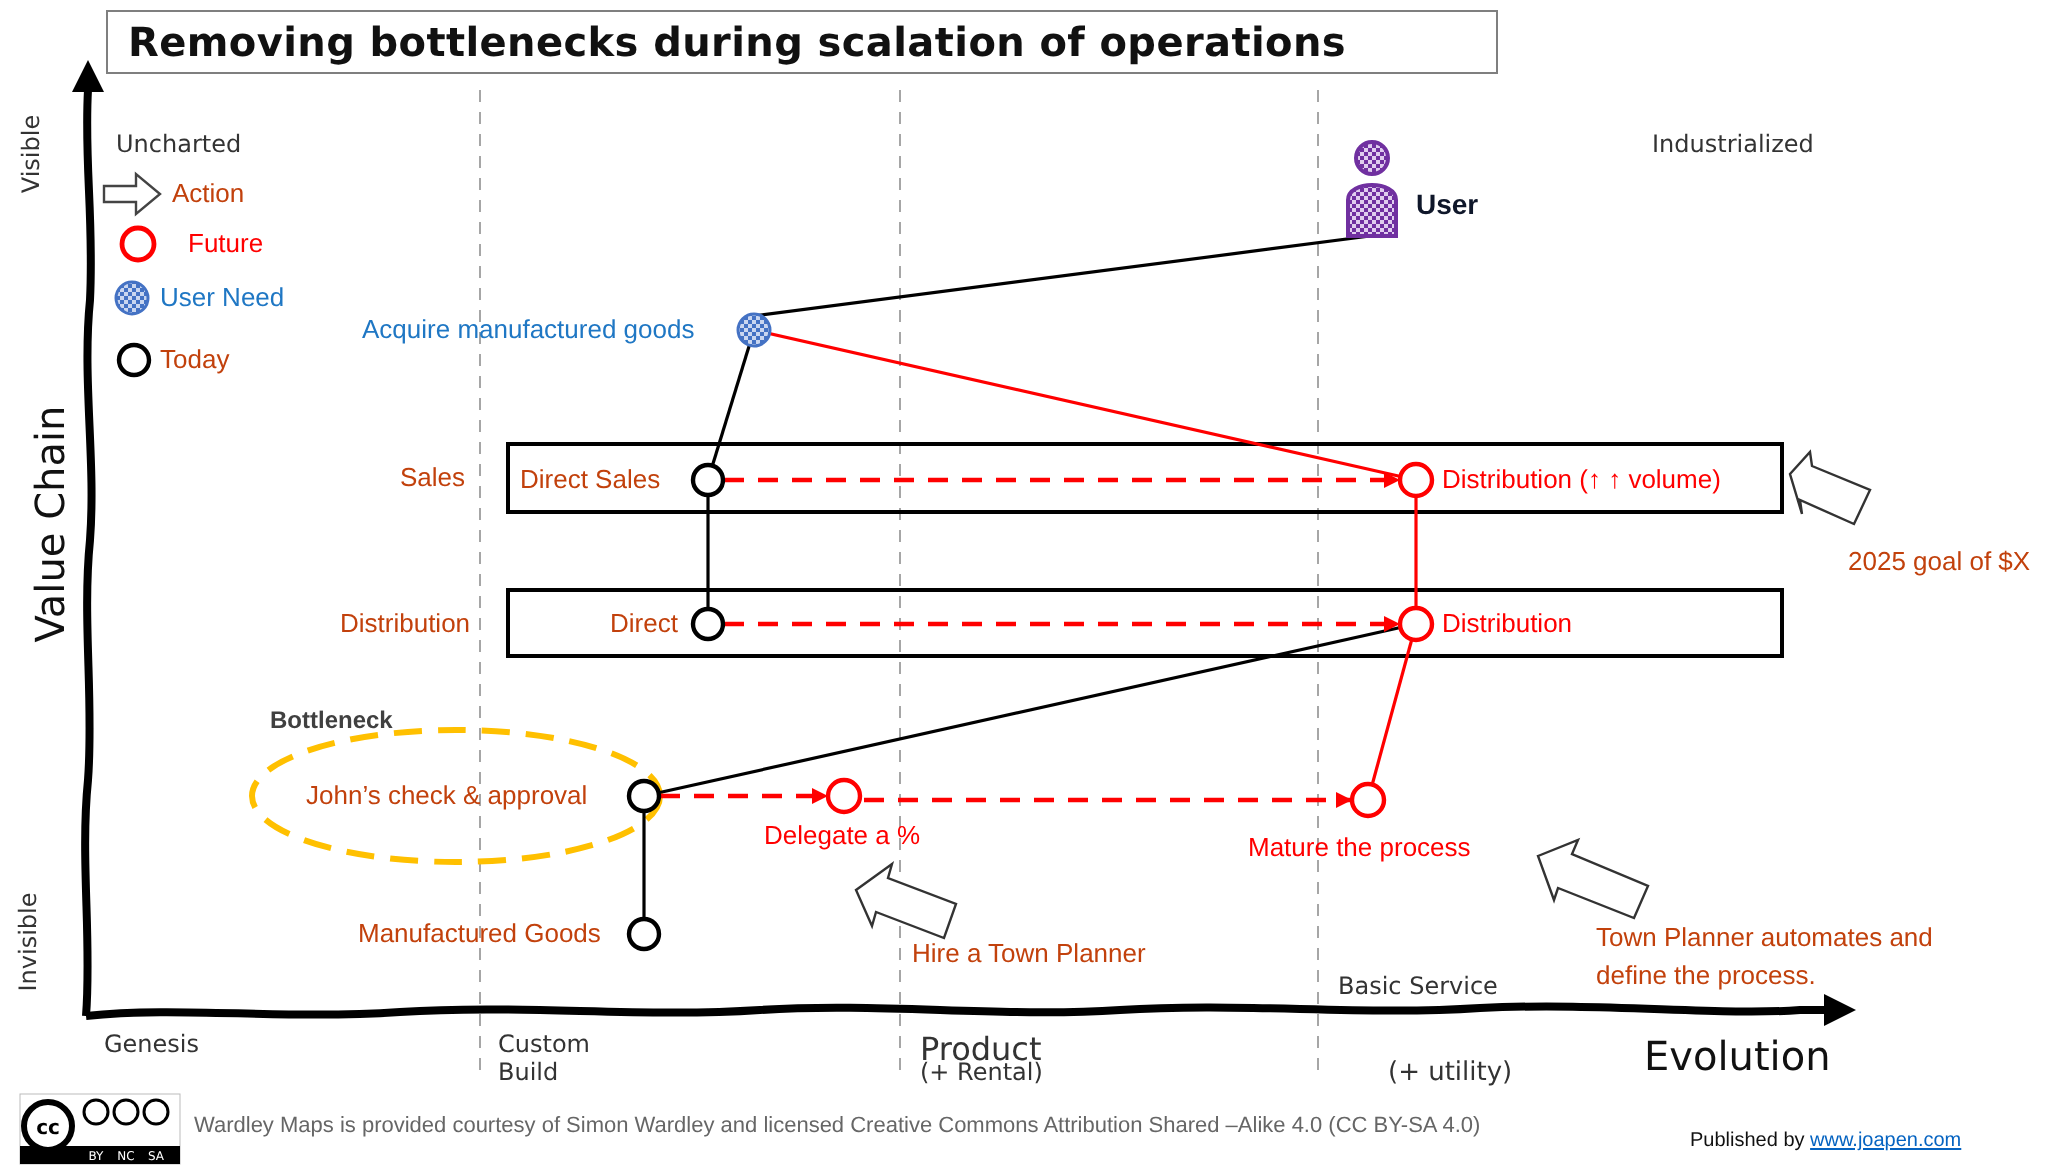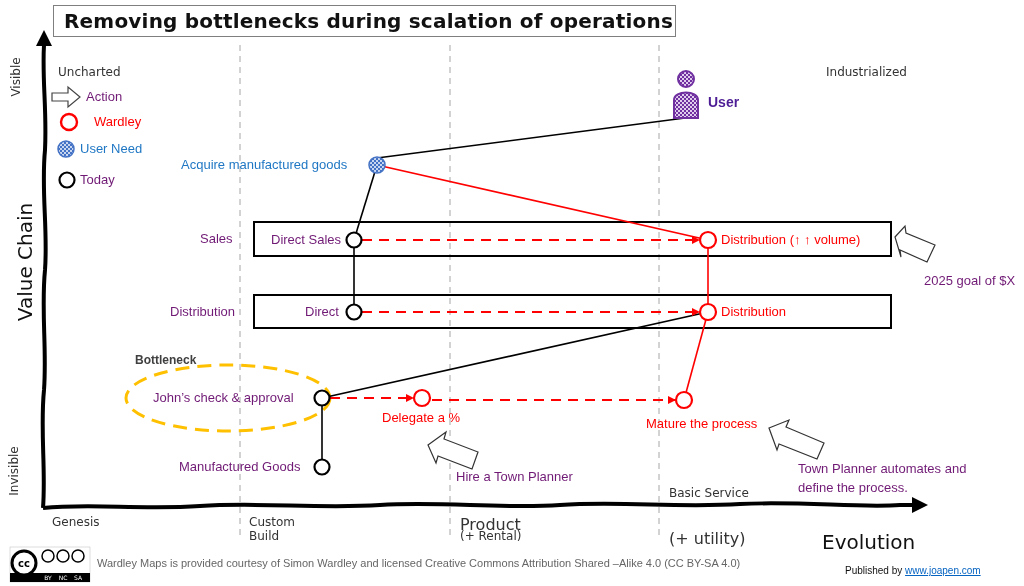--- a/index.html
+++ b/index.html
@@ -1,28 +1,28 @@
 <!DOCTYPE html>
 <html><head>
 <meta charset="utf-8">
 <style>
   html, body { margin: 0; padding: 0; background: #ffffff; }
   body { width: 1024px; height: 586px; position: relative; overflow: hidden;
          font-family: "Liberation Sans", sans-serif; }
   #map { position: absolute; left: 0; top: 0; width: 1024px; height: 586px; }
-  .title-box { position: absolute; left: 53px; top: 5px; width: 623px; height: 32px;
+  .title-box { position: absolute; left: 53px; top: 5px; width: 696px; height: 32px;
                border: 1px solid #7f7f7f; box-sizing: border-box; background: #fff; }
   .title-text { position: absolute; left: 10px; top: 3px; font-family: "DejaVu Sans", sans-serif;
                 font-size: 20px; font-weight: bold; color: #111; letter-spacing: 0.2px; }
   .hand { font-family: "DejaVu Sans", sans-serif; color: #333; }
   .t { position: absolute; white-space: nowrap; }
-  .lbl { font-size: 13px; color: #701a75; }
+  .lbl { font-size: 13px; color: #c2410c; }
   .red { color: #ff0000; }
   .blue { color: #1f77c4; }
-  .purple { color: #4c1d95; }
+  .purple { color: #0f172a; }
   .gold { color: #404040; }
   .footer-credit { font-size: 11px; color: #666; }
   .footer-pub { font-size: 10px; color: #111; }
   .footer-pub a { color: #0563c1; text-decoration: underline; }
 </style>
 </head>
 <body>
 
 <svg id="map" width="1024" height="586" viewBox="0 0 1024 586" xmlns="http://www.w3.org/2000/svg">
   <defs>
@@ -115,52 +115,52 @@
 </div>
 
 <div class="t hand" style="left:-4px; top:70px; font-size:12px; transform:rotate(-90deg); transform-origin:center;">Visible</div>
 <div class="t hand" style="left:-34px; top:250px; font-size:20px; color:#111; transform:rotate(-90deg); transform-origin:center;">Value Chain</div>
 <div class="t hand" style="left:-11px; top:464px; font-size:12px; transform:rotate(-90deg); transform-origin:center;">Invisible</div>
 
 <div class="t hand" style="left:58px; top:65px; font-size:12px;">Uncharted</div>
 <div class="t hand" style="left:826px; top:65px; font-size:12px;">Industrialized</div>
 
 <div class="t lbl" style="left:86px; top:89px;">Action</div>
-<div class="t lbl red" style="left:94px; top:114px;">Wardley</div>
+<div class="t lbl red" style="left:94px; top:114px;">Future</div>
 <div class="t lbl blue" style="left:80px; top:141px;">User Need</div>
 <div class="t lbl" style="left:80px; top:172px;">Today</div>
 
 <div class="t purple" style="left:708px; top:94px; font-size:14px; font-weight:bold;">User</div>
 
 <div class="t lbl blue" style="left:181px; top:157px;">Acquire manufactured goods</div>
 
 <div class="t lbl" style="left:200px; top:231px;">Sales</div>
 <div class="t lbl" style="left:170px; top:304px;">Distribution</div>
 
-<div class="t lbl" style="left:271px; top:232px;">Direct Sales</div>
+<div class="t lbl" style="left:260px; top:232px;">Direct Sales</div>
 <div class="t lbl" style="left:305px; top:304px;">Direct</div>
 <div class="t lbl" style="left:153px; top:390px;">John’s check &amp; approval</div>
 <div class="t lbl" style="left:179px; top:459px;">Manufactured Goods</div>
 
 <div class="t lbl red" style="left:721px; top:232px;">Distribution (↑ ↑ volume)</div>
 <div class="t lbl red" style="left:721px; top:304px;">Distribution</div>
 <div class="t lbl red" style="left:382px; top:410px;">Delegate a %</div>
-<div class="t lbl red" style="left:646px; top:416px;">Mature the process</div>
+<div class="t lbl red" style="left:624px; top:416px;">Mature the process</div>
 
 <div class="t gold" style="left:135px; top:353px; font-size:12px; font-weight:bold;">Bottleneck</div>
 <div class="t lbl" style="left:924px; top:273px;">2025 goal of $X</div>
 <div class="t lbl" style="left:456px; top:469px;text-align:center;">Hire a Town Planner</div>
 <div class="t lbl" style="left:798px; top:461px;">Town Planner automates and</div>
 <div class="t lbl" style="left:798px; top:480px;">define the process.</div>
 
 <div class="t hand" style="left:52px; top:515px; font-size:12px;">Genesis</div>
 <div class="t hand" style="left:249px; top:515px; font-size:12px;">Custom</div>
 <div class="t hand" style="left:249px; top:529px; font-size:12px;">Build</div>
 <div class="t hand" style="left:460px; top:515px; font-size:16px;">Product</div>
 <div class="t hand" style="left:460px; top:529px; font-size:12px;">(+ Rental)</div>
 <div class="t hand" style="left:669px; top:486px; font-size:12px;">Basic Service</div>
-<div class="t hand" style="left:669px; top:529px; font-size:16px;">(+ utility)</div>
-<div class="t hand" style="left:822px; top:516px; font-size:20px; color:#111;margin-top:14px;">Evolution</div>
+<div class="t hand" style="left:694px; top:529px; font-size:13px;">(+ utility)</div>
+<div class="t hand" style="left:822px; top:516px; font-size:20px; color:#111;">Evolution</div>
 
 <div class="t footer-credit" style="left:97px; top:557px;">Wardley Maps is provided courtesy of Simon Wardley and licensed  Creative Commons Attribution Shared –Alike 4.0 (CC BY-SA 4.0)</div>
 <div class="t footer-pub" style="left:845px; top:565px;">
   <span>Published by </span><a>www.joapen.com</a>
 </div>
 
 </body></html>

